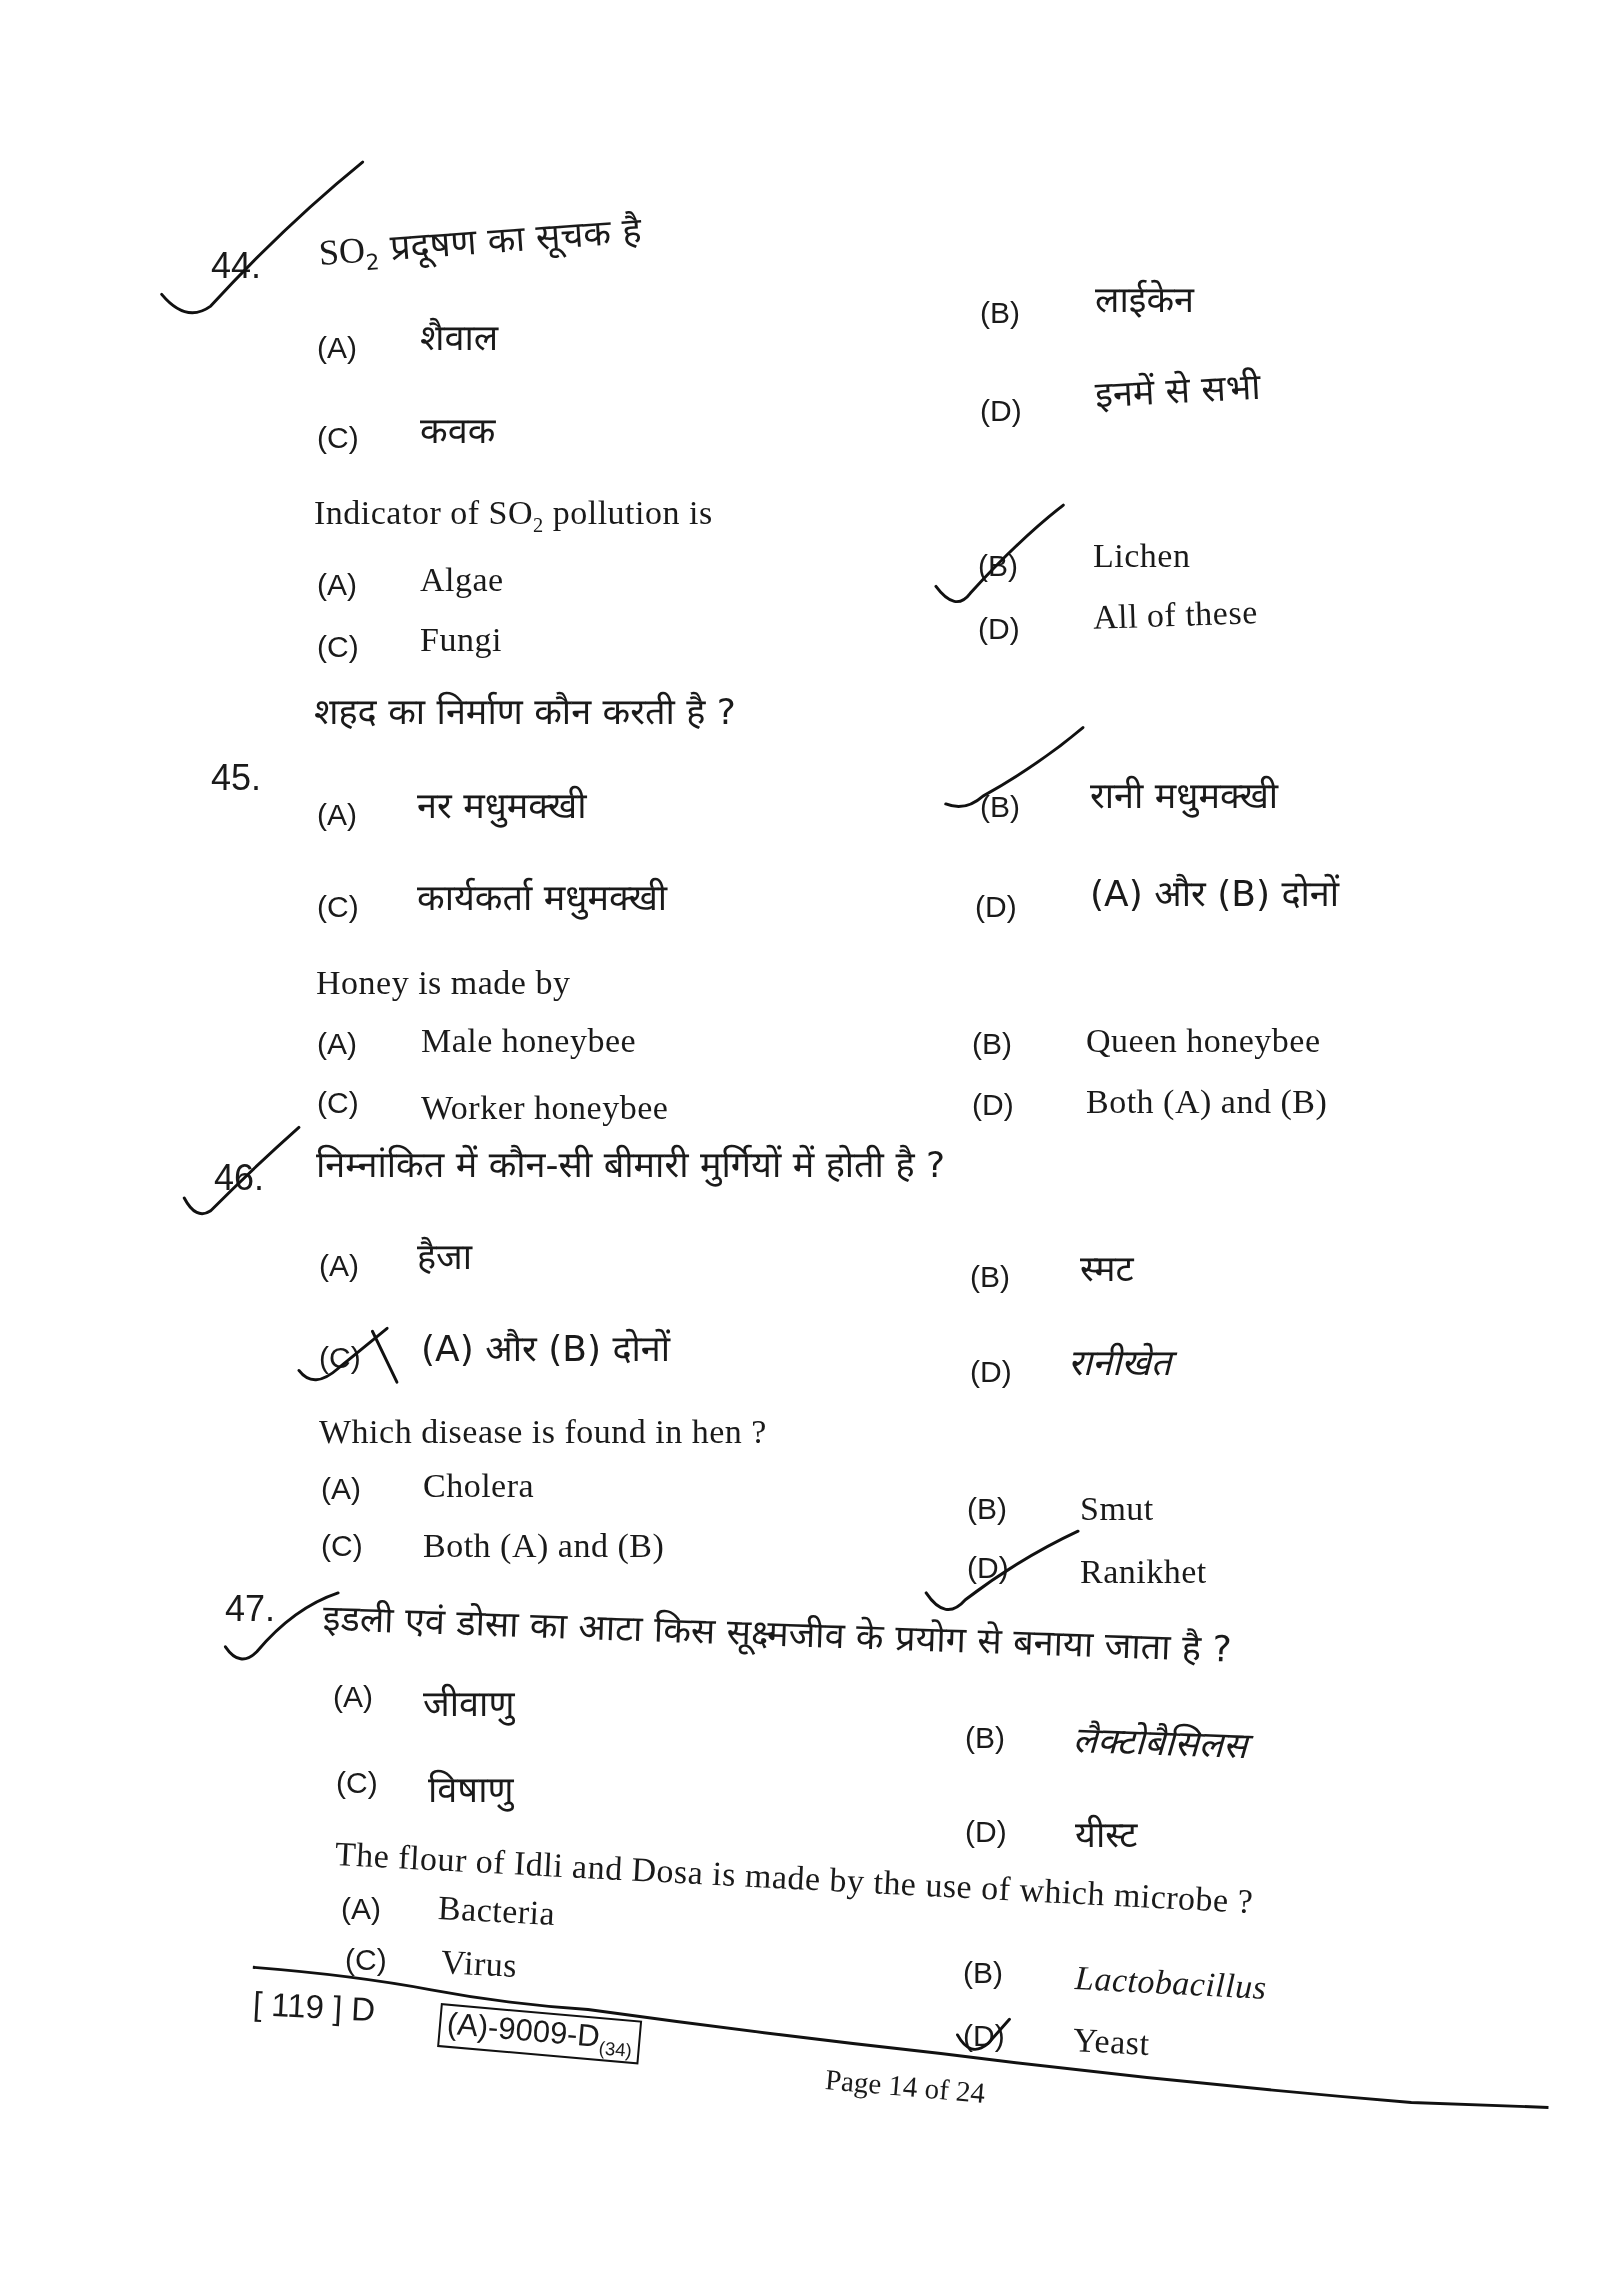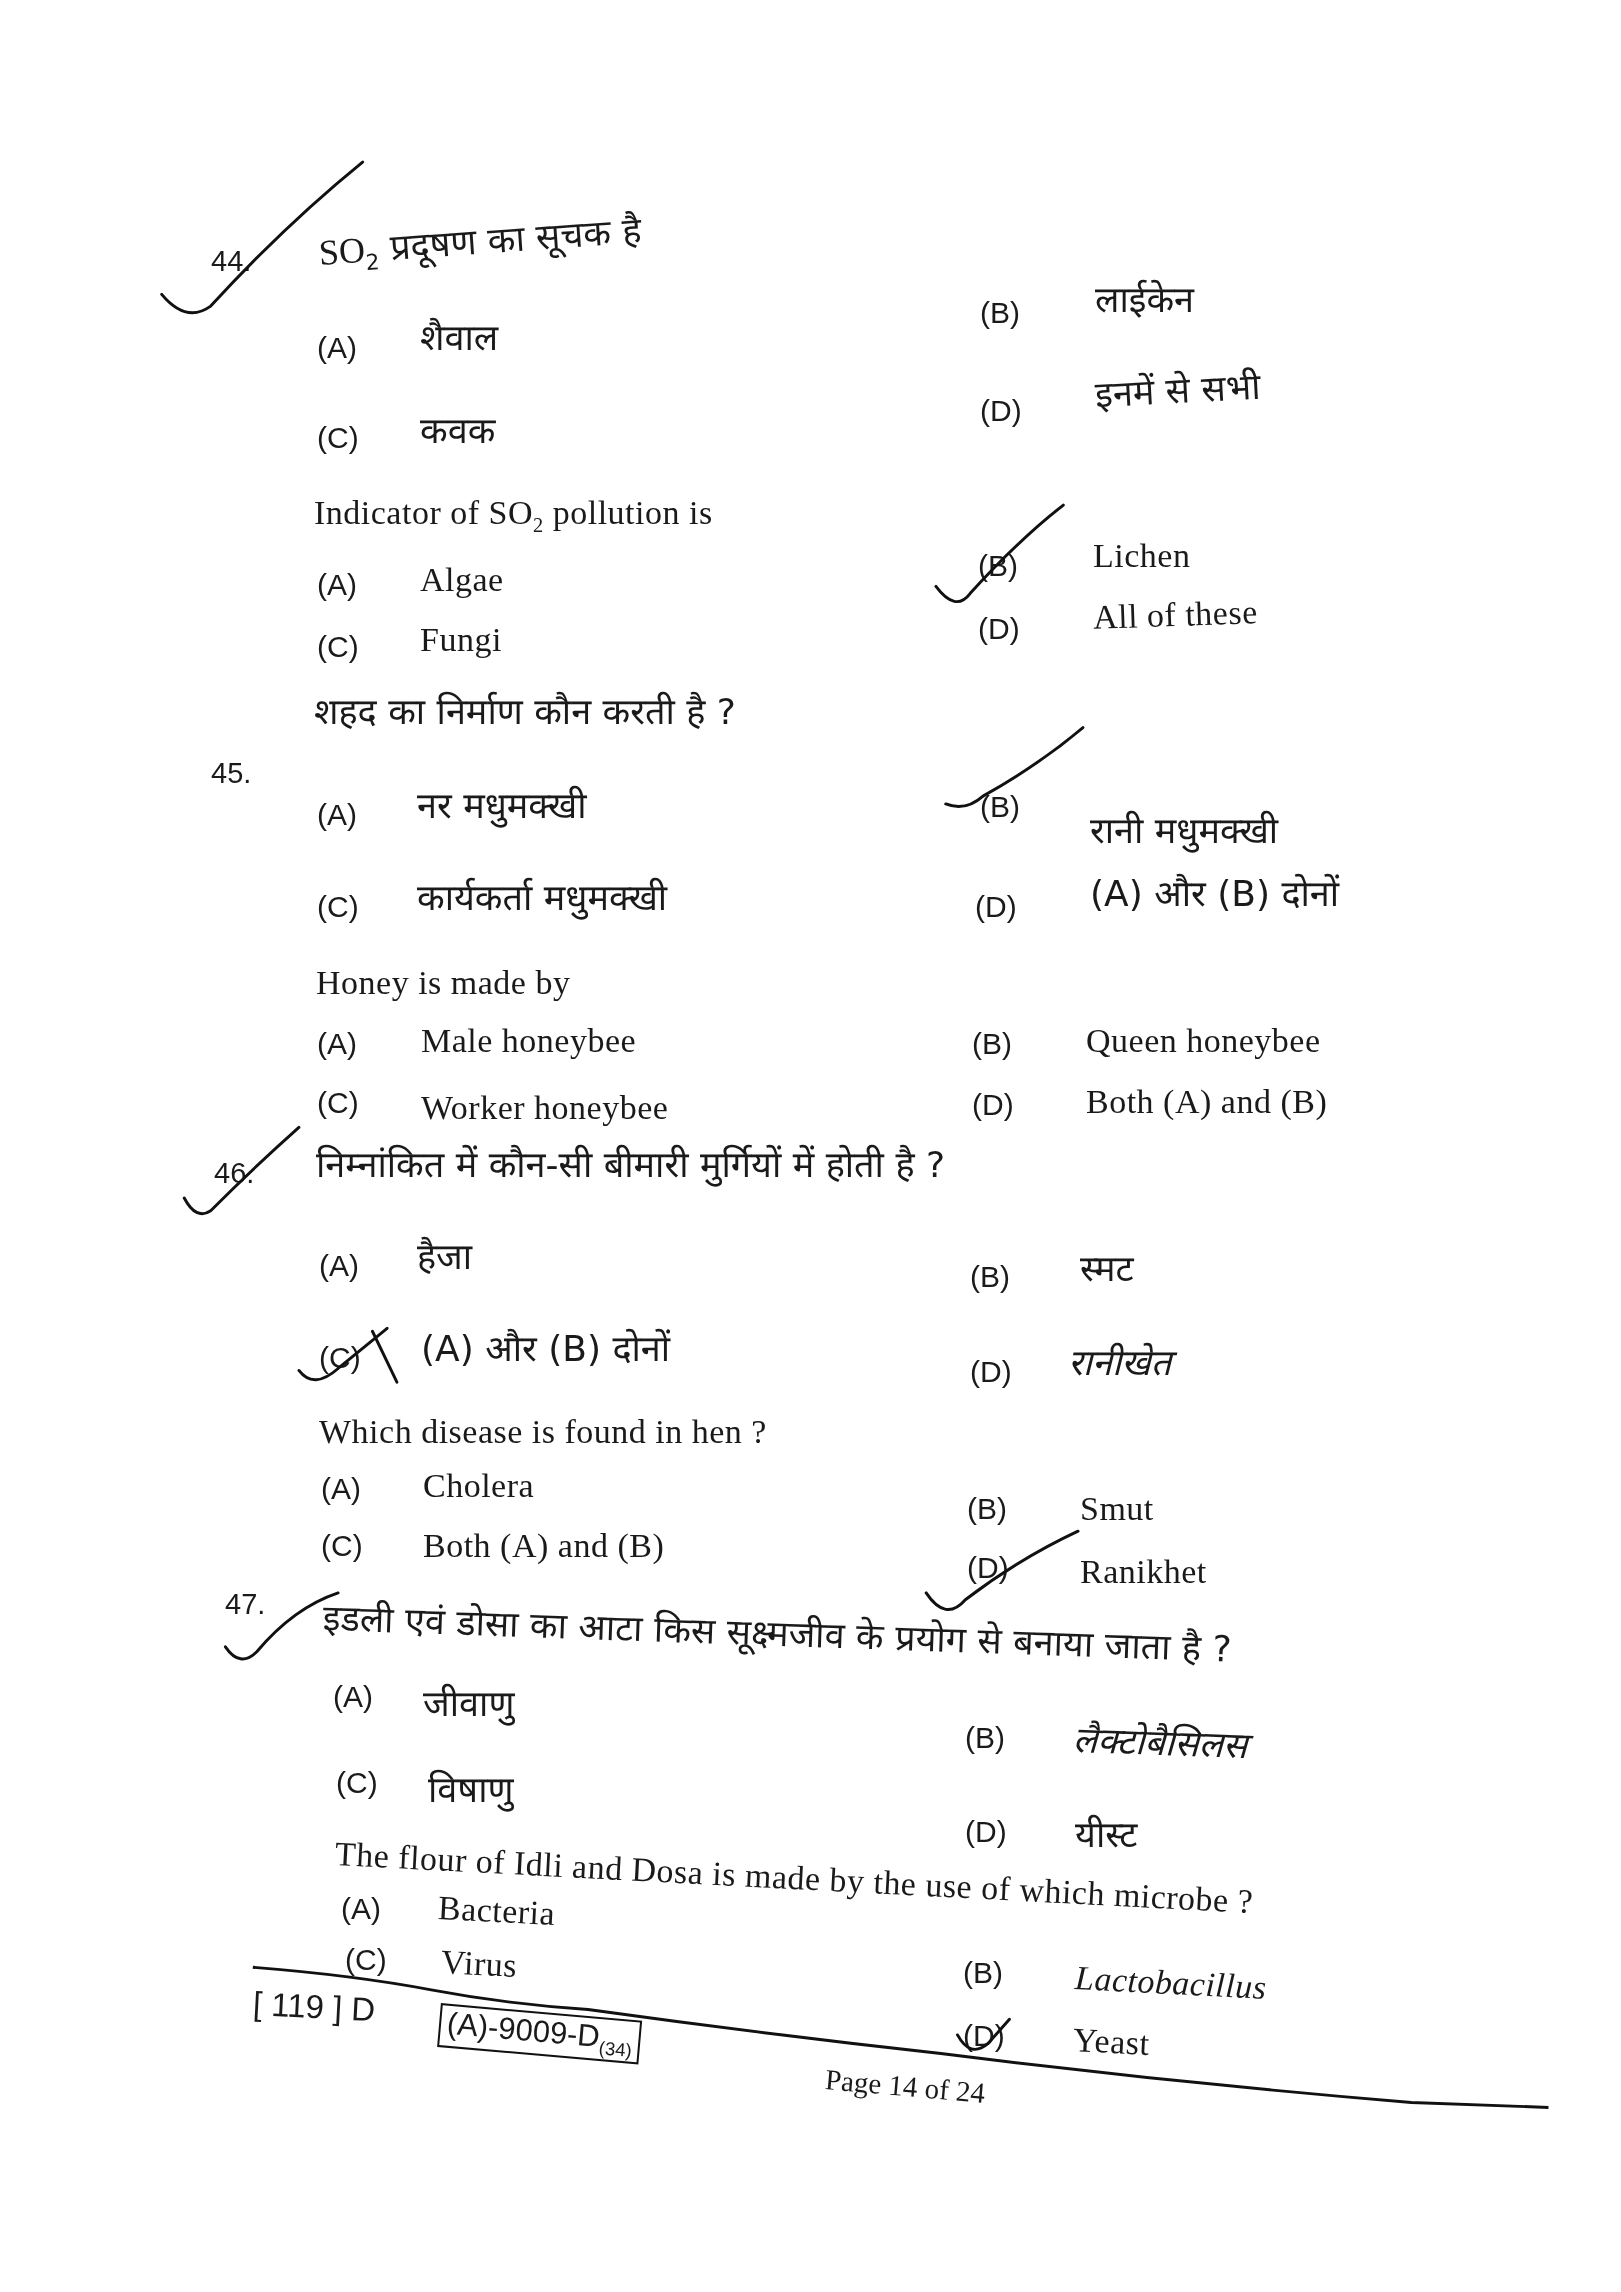--- a/index.html
+++ b/index.html
@@ -1,19 +1,19 @@
 <!DOCTYPE html>
 <html><head>
 <meta charset="utf-8">
 <style>
   html, body { margin:0; padding:0; background:#ffffff; }
   body { width:1621px; height:2293px; position:relative; overflow:hidden;
          font-family:"DejaVu Serif", "Liberation Serif", serif; color:#1a1a1a; }
   .abs { position:absolute; white-space:nowrap; }
-  .qnum { font-family:"Liberation Sans", sans-serif; font-size:29px; }
+  .qnum { font-family:"Liberation Sans", sans-serif; font-size:36px; }
   .opt  { font-family:"Liberation Sans", sans-serif; font-size:30px; }
   .hi   { font-family:"DejaVu Sans", sans-serif; font-size:36px; }
   .en   { font-family:"Liberation Serif", "DejaVu Serif", serif; font-size:34px; letter-spacing:0.5px; }
   .it   { font-style:italic; }
   sub { font-size:0.6em; }
   .mark { position:absolute; pointer-events:none; }
   .footer-code { border:2px solid #111; padding:0 5.9px; font-family:"Liberation Sans", sans-serif; font-size:31px; }
   .footer-ref { font-family:"Liberation Sans", sans-serif; font-size:33px; }
   .pageno { font-family:"Liberation Serif", serif; font-size:29px; }
 </style>
@@ -43,21 +43,21 @@
   <span class="abs opt" style="left:978px;top:612px;">(D)</span>
   <span class="abs en" style="left:1093px;top:596px;transform:rotate(-2deg);">All of these</span>
 </div>
 
 <div>
   <span class="abs qnum" style="left:211px;top:709px;margin-top:48px;">45.</span>
   <span class="abs hi" style="left:314px;top:686px;">शहद का निर्माण कौन करती है ?</span>
   <span class="abs opt" style="left:317px;top:798px;">(A)</span>
   <span class="abs hi" style="left:417px;top:780px;">नर मधुमक्खी</span>
   <span class="abs opt" style="left:980px;top:790px;">(B)</span>
-  <span class="abs hi" style="left:1090px;top:805px;">रानी मधुमक्खी</span>
+  <span class="abs hi" style="left:1090px;top:770px;">रानी मधुमक्खी</span>
   <span class="abs opt" style="left:317px;top:890px;">(C)</span>
   <span class="abs hi" style="left:417px;top:872px;">कार्यकर्ता मधुमक्खी</span>
   <span class="abs opt" style="left:975px;top:890px;">(D)</span>
   <span class="abs hi" style="left:1090px;top:868px;">(A) और (B) दोनों</span>
 
   <span class="abs en" style="left:316px;top:964px;">Honey is made by</span>
   <span class="abs opt" style="left:317px;top:1027px;">(A)</span>
   <span class="abs en" style="left:421px;top:1022px;">Male honeybee</span>
   <span class="abs opt" style="left:972px;top:1027px;">(B)</span>
   <span class="abs en" style="left:1086px;top:1022px;">Queen honeybee</span>

